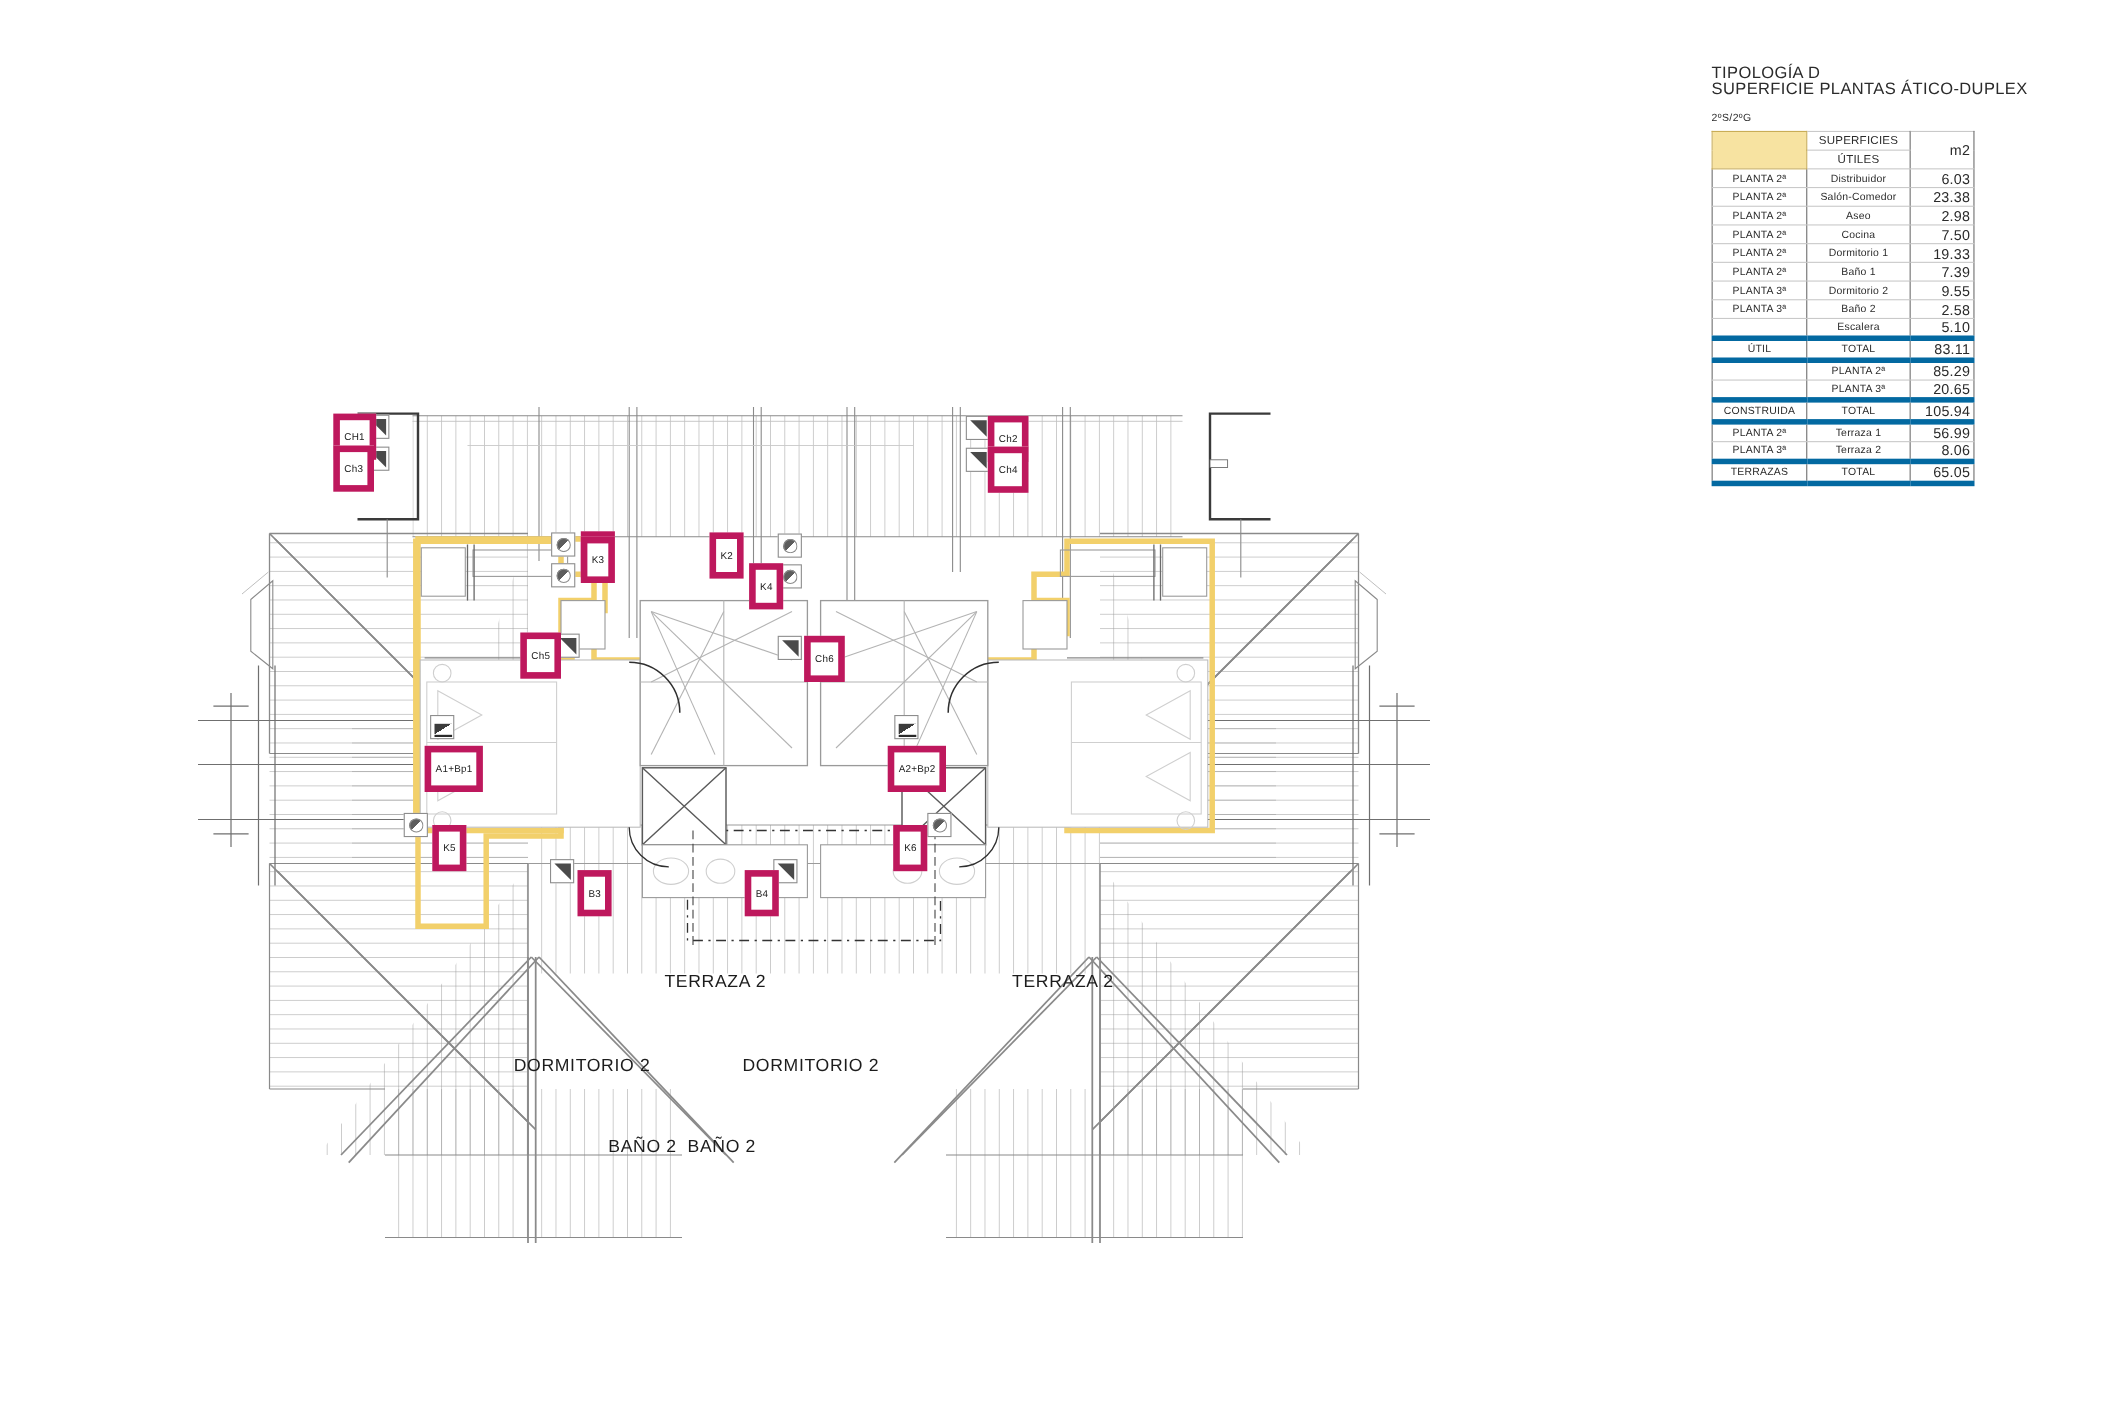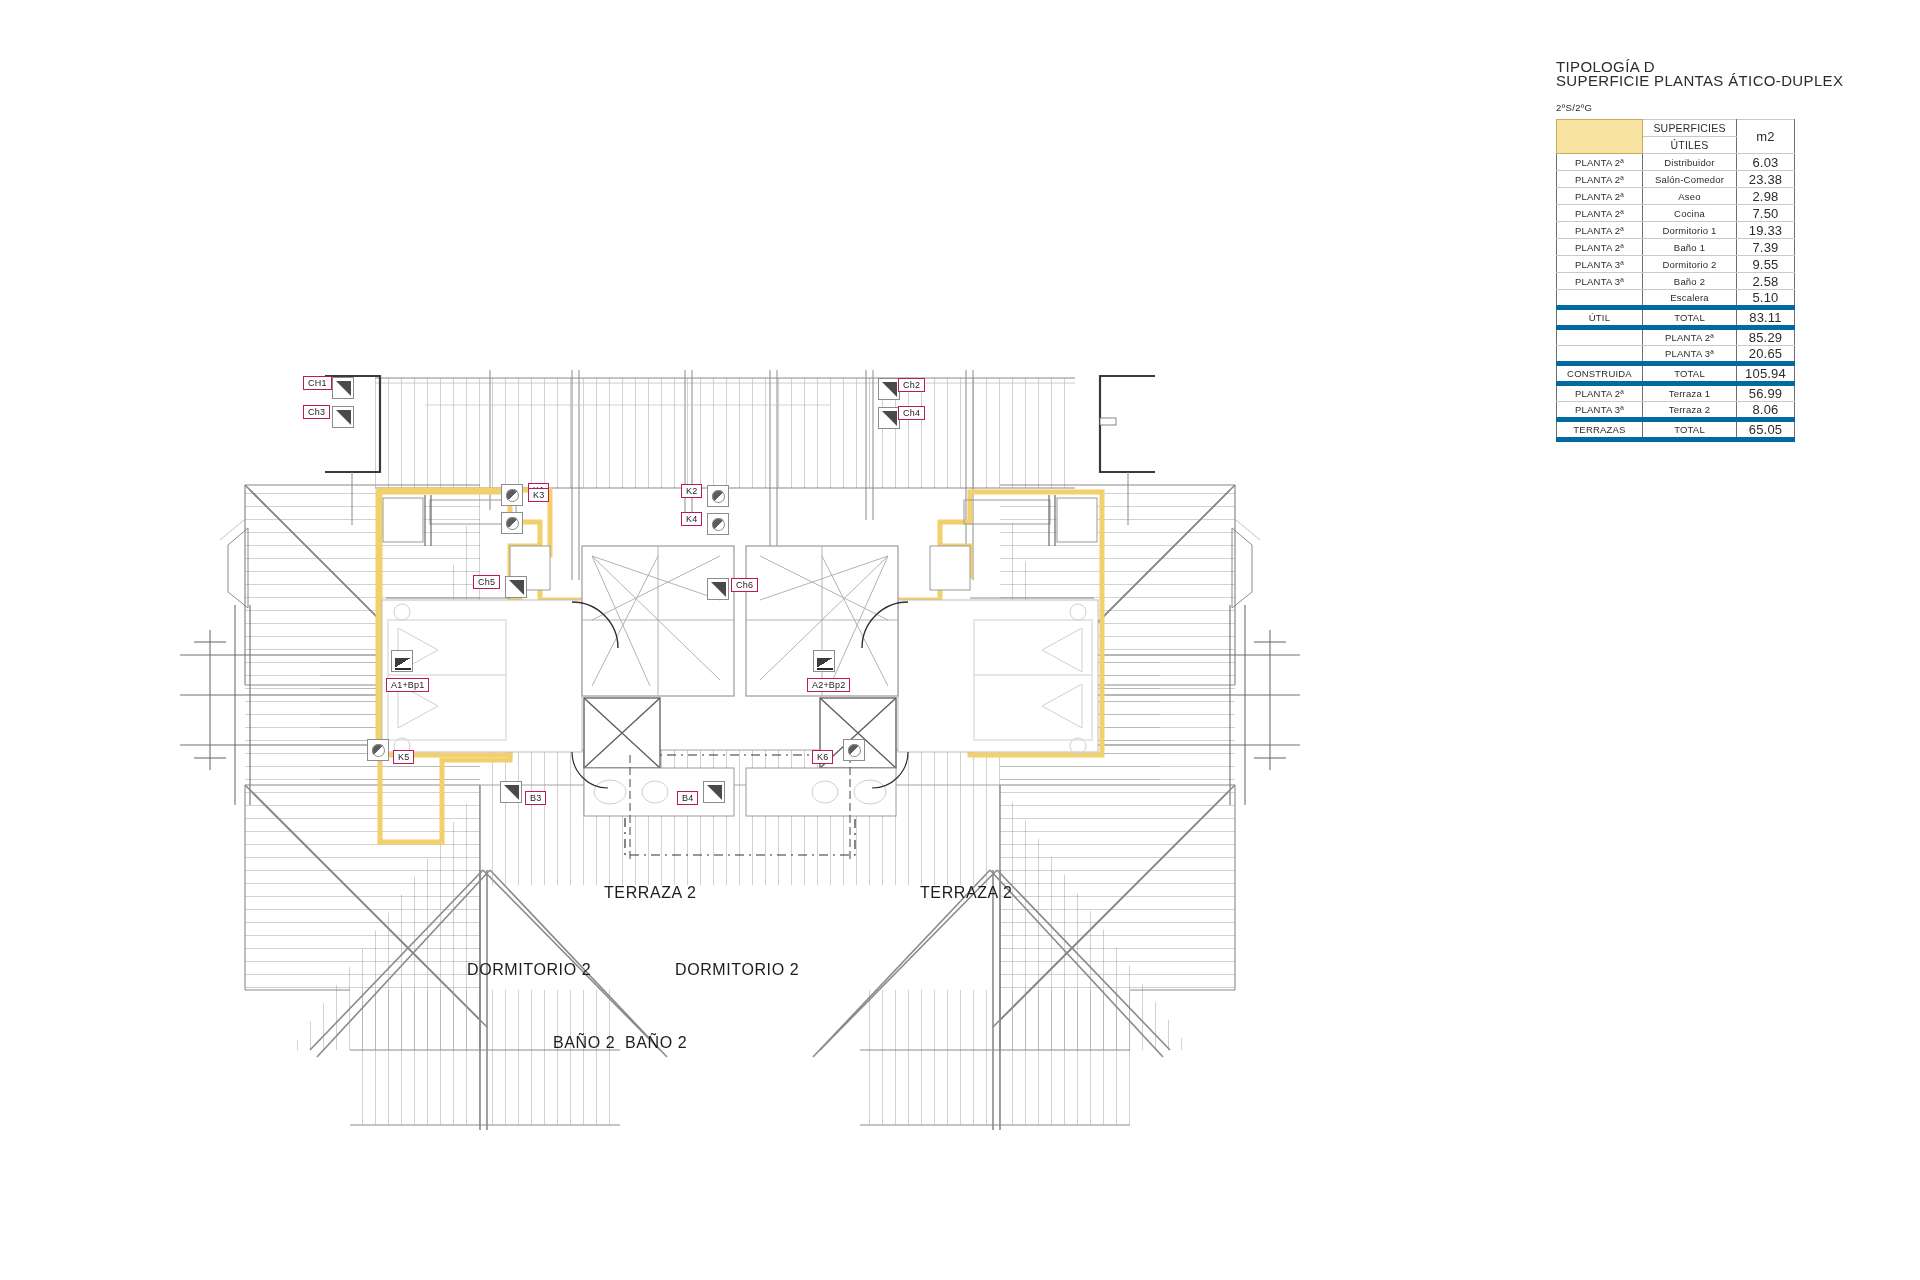--- a/index.html
+++ b/index.html
@@ -32,26 +32,26 @@
     font-size: 16px;
     letter-spacing: 0.6px;
     color: #1c1c1c;
     white-space: nowrap;
     pointer-events: none;
   }
 
   
   .tag {
     position: absolute;
-    border: 1px solid #be185d;
+    border: 6px solid #be185d;
     background: #ffffff;
     font-size: 9px;
     line-height: 12px;
     height: 14px;
-    padding: 2px 4px;
+    padding: 15px 4px;
     color: #222;
     font-family: "Liberation Sans", sans-serif;
     letter-spacing: .2px;
     white-space: nowrap;
     display: flex;
     align-items: center;
     justify-content: center;
   }
 
   
@@ -122,21 +122,21 @@
     height: 17px;
     padding: 0 3px;
     text-align: center;
     vertical-align: middle;
     letter-spacing: .2px;
     white-space: nowrap;
     overflow: hidden;
   }
   table.sched td.c1 { width: 86px; }
   table.sched td.c2 { width: 94px; margin-top: 14px; }
-  table.sched td.c3 { width: 58px; font-size: 13px; }
+  table.sched td.c3 { width: 58px; font-size: 13px; text-align: right; }
   table.sched tr.thick td { border-top: 1px solid #555; }
   table.sched tr.thick-bot td { border-bottom: 5px solid #0369a1; }
   td.hdr-yellow {
     background: #f7e3a1;
     border: 1px solid #c9ad56 !important;
   }
   td.hdr2 { font-size: 10.5px; line-height: 13px; }
   td.units { font-size: 11px; }
   .sched-wrap { margin-top: 4px; }
 </style>
@@ -482,21 +482,21 @@
   <div class="sym round" style="position:absolute;left:843px;top:739px"></div>
   <div class="sym" style="position:absolute;left:500px;top:781px"></div>
   <div class="sym" style="position:absolute;left:703px;top:781px"></div>
 
   <div class="tag" style="left:303px;top:376px">CH1</div>
   <div class="tag" style="left:303px;top:405px">Ch3</div>
   <div class="tag" style="left:898px;top:378px">Ch2</div>
   <div class="tag" style="left:898px;top:406px">Ch4</div>
   <div class="tag" style="left:528px;top:483px">K1</div>
   <div class="tag" style="left:528px;top:488px">K3</div>
-  <div class="tag" style="left:681px;top:484px">K2</div>
+  <div class="tag" style="left:645px;top:484px">K2</div>
   <div class="tag" style="left:681px;top:512px">K4</div>
   <div class="tag" style="left:473px;top:575px">Ch5</div>
   <div class="tag" style="left:731px;top:578px">Ch6</div>
   <div class="tag" style="left:386px;top:678px">A1+Bp1</div>
   <div class="tag" style="left:807px;top:678px">A2+Bp2</div>
   <div class="tag" style="left:393px;top:750px">K5</div>
   <div class="tag" style="left:812px;top:750px">K6</div>
   <div class="tag" style="left:525px;top:791px">B3</div>
   <div class="tag" style="left:677px;top:791px">B4</div>
 

